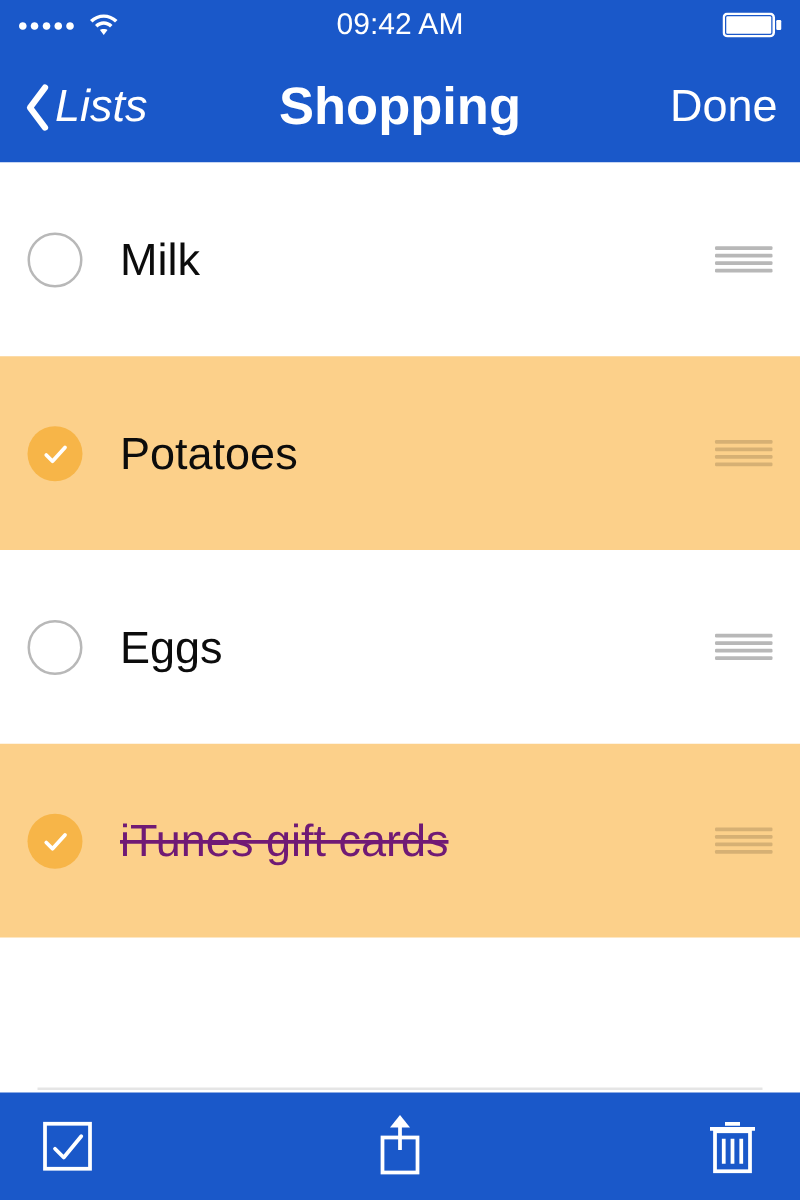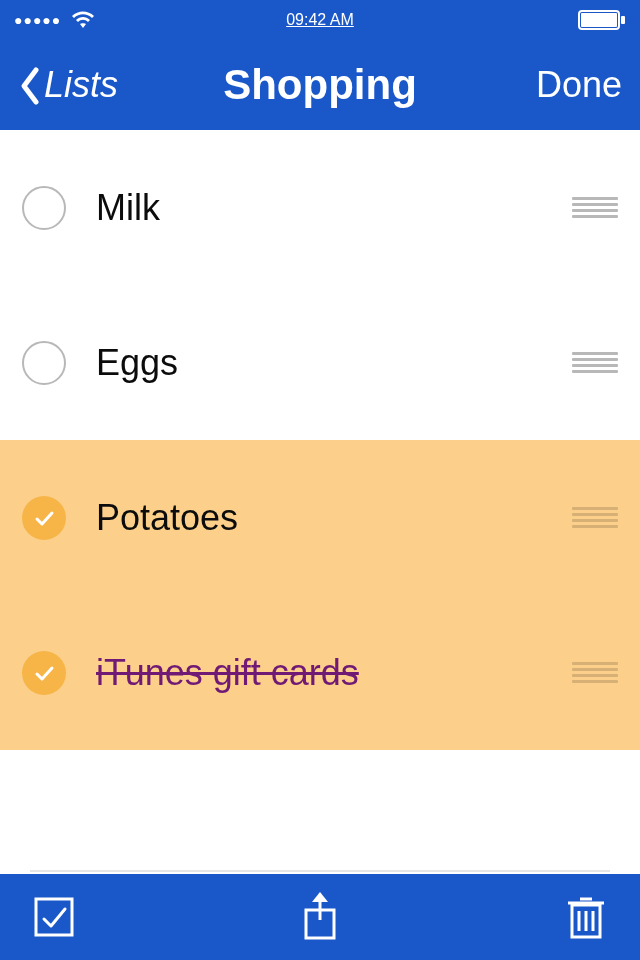--- a/index.html
+++ b/index.html
@@ -17,21 +17,21 @@
       display: flex;
       align-items: center;
       justify-content: space-between;
       padding: 0 14px;
       font-size: 20px;
       font-weight: 500;
     }
     .status-left { display: flex; align-items: center; gap: 10px; }
     .dots { letter-spacing: 1px; font-size: 14px; }
     .wifi-icon svg { display: block; }
-    .status-center { position:absolute; left:50%; transform:translateX(-50%); font-size: 16px; text-decoration: underline; }
+    .status-center { position:absolute; left:50%; transform:translateX(-50%); font-size: 24px; }
     .battery { display: flex; align-items: center; }
     .nav-bar {
       height: 90px;
       background: #1a58c9;
       color: #fff;
       display: flex;
       align-items: center;
       justify-content: space-between;
       padding: 0 18px;
     }
@@ -181,39 +181,39 @@
     <div class="checkbox-circle unchecked"></div>
     <div class="item-label">Milk</div>
     <div class="drag-handle">
       <div class="line"></div>
         <div class="line"></div>
         <div class="line"></div>
         <div class="line"></div>
     </div>
   </div>
 
+  <div class="list-item checked">
+    <div class="checkbox-circle checked">
+      <svg width="24" height="24" viewBox="0 0 24 24">
+          <polyline points="5,13 10,18 20,7" stroke="#fff" stroke-width="3" fill="none" stroke-linecap="round" stroke-linejoin="round"></polyline>
+        </svg>
+    </div>
+    <div class="item-label">Potatoes</div>
+    <div class="drag-handle on-orange">
+      <div class="line"></div>
+        <div class="line"></div>
+        <div class="line"></div>
+        <div class="line"></div>
+    </div>
+  </div>
+
   <div class="list-item">
     <div class="checkbox-circle unchecked"></div>
     <div class="item-label">Eggs</div>
     <div class="drag-handle">
-      <div class="line"></div>
-        <div class="line"></div>
-        <div class="line"></div>
-        <div class="line"></div>
-    </div>
-  </div>
-
-  <div class="list-item checked">
-    <div class="checkbox-circle checked">
-      <svg width="24" height="24" viewBox="0 0 24 24">
-          <polyline points="5,13 10,18 20,7" stroke="#fff" stroke-width="3" fill="none" stroke-linecap="round" stroke-linejoin="round"></polyline>
-        </svg>
-    </div>
-    <div class="item-label">Potatoes</div>
-    <div class="drag-handle on-orange">
       <div class="line"></div>
         <div class="line"></div>
         <div class="line"></div>
         <div class="line"></div>
     </div>
   </div>
 
   <div class="list-item checked">
     <div class="checkbox-circle checked">
       <svg width="24" height="24" viewBox="0 0 24 24">

